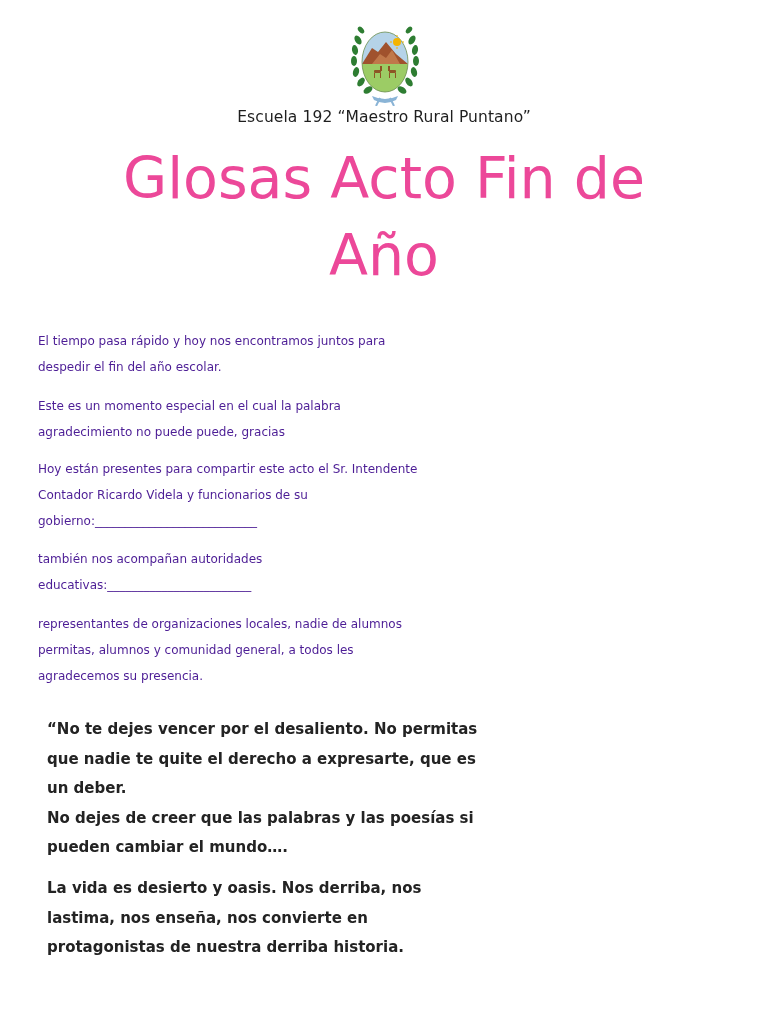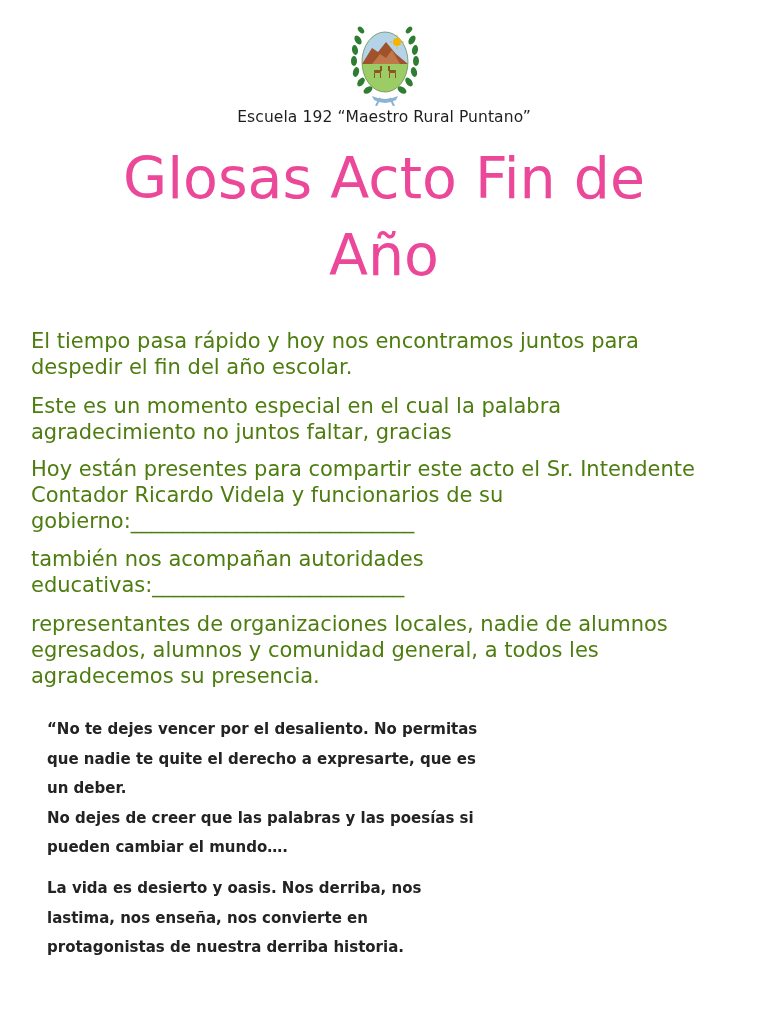--- a/index.html
+++ b/index.html
@@ -45,25 +45,25 @@
       width: 648px;
       text-align: center;
       font-size: 57px;
       line-height: 77px;
       font-weight: normal;
       color: #ec4899;
       margin: 0;
     }
     .body-text {
       position: absolute;
-      left: 31px;
+      left: 38px;
       width: 680px;
-      font-size: 21px;
+      font-size: 12px;
       line-height: 26px;
-      color: #4d7c0f;
+      color: #4c1d95;
       margin: 0;
     }
     .p1 { top: 328px; }
     .p2 { top: 393px; }
     .p3 { top: 456px; }
     .p4 { top: 546px; }
     .p5 { top: 611px; }
     .quote {
       position: absolute;
       left: 47px;
@@ -147,37 +147,37 @@
     <span class="line">Año</span>
   </h1>
 
   <p class="body-text p1">
     <span class="line">El tiempo pasa rápido y hoy nos encontramos juntos para</span>
     <span class="line">despedir el fin del año escolar.</span>
   </p>
 
   <p class="body-text p2">
     <span class="line">Este es un momento especial en el cual la palabra</span>
-    <span class="line">agradecimiento no juntos faltar, gracias</span>
+    <span class="line">agradecimiento no puede puede, gracias</span>
   </p>
 
   <p class="body-text p3">
     <span class="line">Hoy están presentes para compartir este acto el Sr. Intendente</span>
     <span class="line">Contador Ricardo Videla y funcionarios de su</span>
     <span class="line">gobierno:___________________________</span>
   </p>
 
   <p class="body-text p4">
     <span class="line">también nos acompañan autoridades</span>
     <span class="line">educativas:________________________</span>
   </p>
 
   <p class="body-text p5">
     <span class="line">representantes de organizaciones locales, nadie de alumnos</span>
-    <span class="line">egresados, alumnos y comunidad general, a todos les</span>
+    <span class="line">permitas, alumnos y comunidad general, a todos les</span>
     <span class="line">agradecemos su presencia.</span>
   </p>
 
   <p class="quote q1">
     <span class="line">“No te dejes vencer por el desaliento. No permitas</span>
     <span class="line">que nadie te quite el derecho a expresarte, que es</span>
     <span class="line">un deber.</span>
     <span class="line">No dejes de creer que las palabras y las poesías si</span>
     <span class="line">pueden cambiar el mundo….</span>
   </p>

